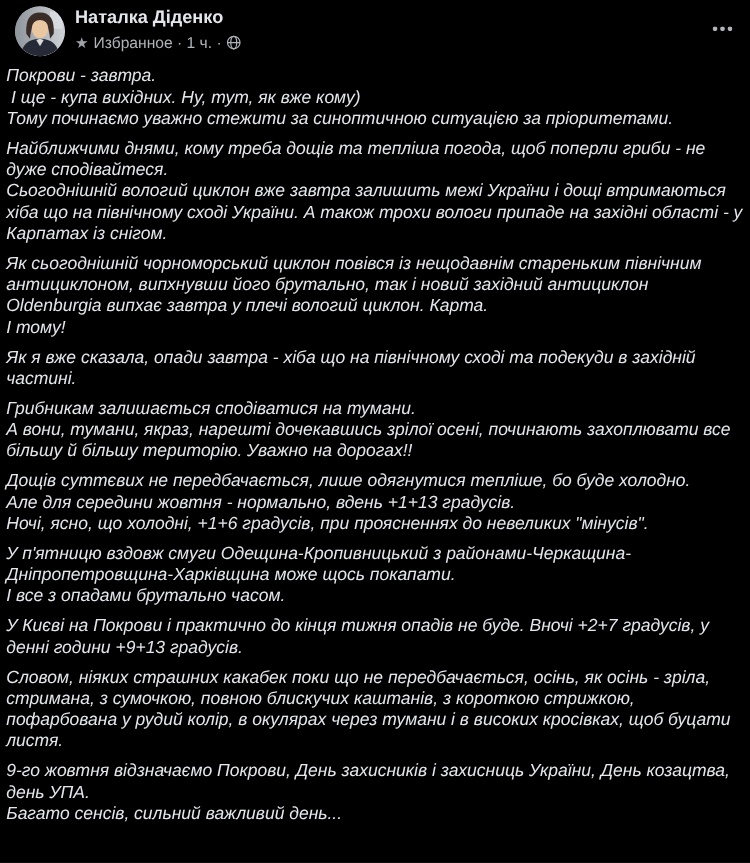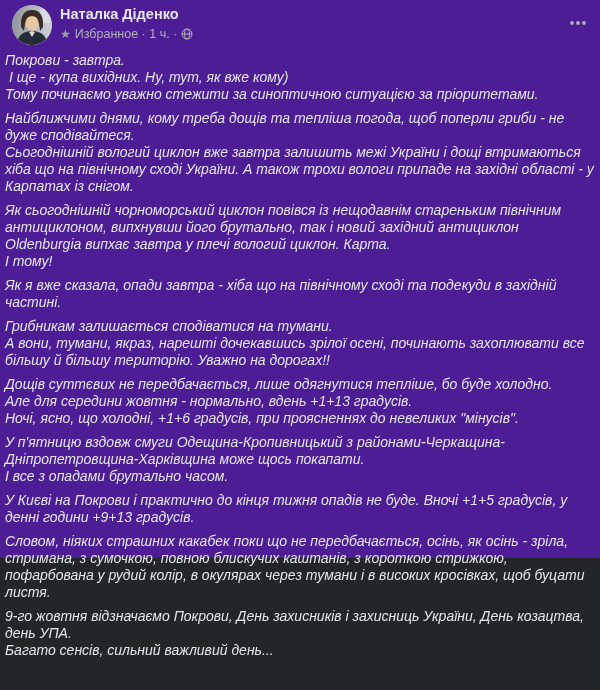--- a/index.html
+++ b/index.html
@@ -4,22 +4,22 @@
 <style>
   html, body { margin: 0; padding: 0; }
   body {
     width: 600px; height: 690px;
     background: #242526;
     font-family: "Liberation Sans", sans-serif;
     overflow: hidden;
   }
   .post-card {
     position: relative;
-    width: 600px; height: 558px;
-    background: #4c1d95;
+    width: 600px; height: 690px;
+    background: #000000;
     box-sizing: border-box;
   }
   .post-header {
     display: flex;
     align-items: flex-start;
     padding: 5px 40px 0 12px;
   }
   .avatar {
     width: 40px; height: 40px;
     border-radius: 50%;
@@ -137,19 +137,19 @@
     <p>Як сьогоднішній чорноморський циклон повівся із нещодавнім стареньким північним антициклоном, випхнувши його брутально, так і новий західний антициклон Oldenburgia випхає завтра у плечі вологий циклон. Карта.
 І тому!</p>
     <p>Як я вже сказала, опади завтра - хіба що на північному сході та подекуди в західній частині.</p>
     <p>Грибникам залишається сподіватися на тумани.
 А вони, тумани, якраз, нарешті дочекавшись зрілої осені, починають захоплювати все більшу й більшу територію. Уважно на дорогах!!</p>
     <p>Дощів суттєвих не передбачається, лише одягнутися тепліше, бо буде холодно.
 Але для середини жовтня - нормально, вдень +1+13 градусів.
 Ночі, ясно, що холодні, +1+6 градусів, при проясненнях до невеликих "мінусів".</p>
     <p>У п'ятницю вздовж смуги Одещина-Кропивницький з районами-Черкащина-Дніпропетровщина-Харківщина може щось покапати.
 І все з опадами брутально часом.</p>
-    <p>У Києві на Покрови і практично до кінця тижня опадів не буде. Вночі +1+5 градусів, у денні години +9+13 градусів.</p>
+    <p>У Києві на Покрови і практично до кінця тижня опадів не буде. Вночі +2+7 градусів, у денні години +9+13 градусів.</p>
     <p>Словом, ніяких страшних какабек поки що не передбачається, осінь, як осінь - зріла, стримана, з сумочкою, повною блискучих каштанів, з короткою стрижкою, пофарбована у рудий колір, в окулярах через тумани і в високих кросівках, щоб буцати листя.</p>
     <p>9-го жовтня відзначаємо Покрови, День захисників і захисниць України, День козацтва, день УПА.
 Багато сенсів, сильний важливий день...</p>
   </div>
 
 </div>
 
 </body></html>

